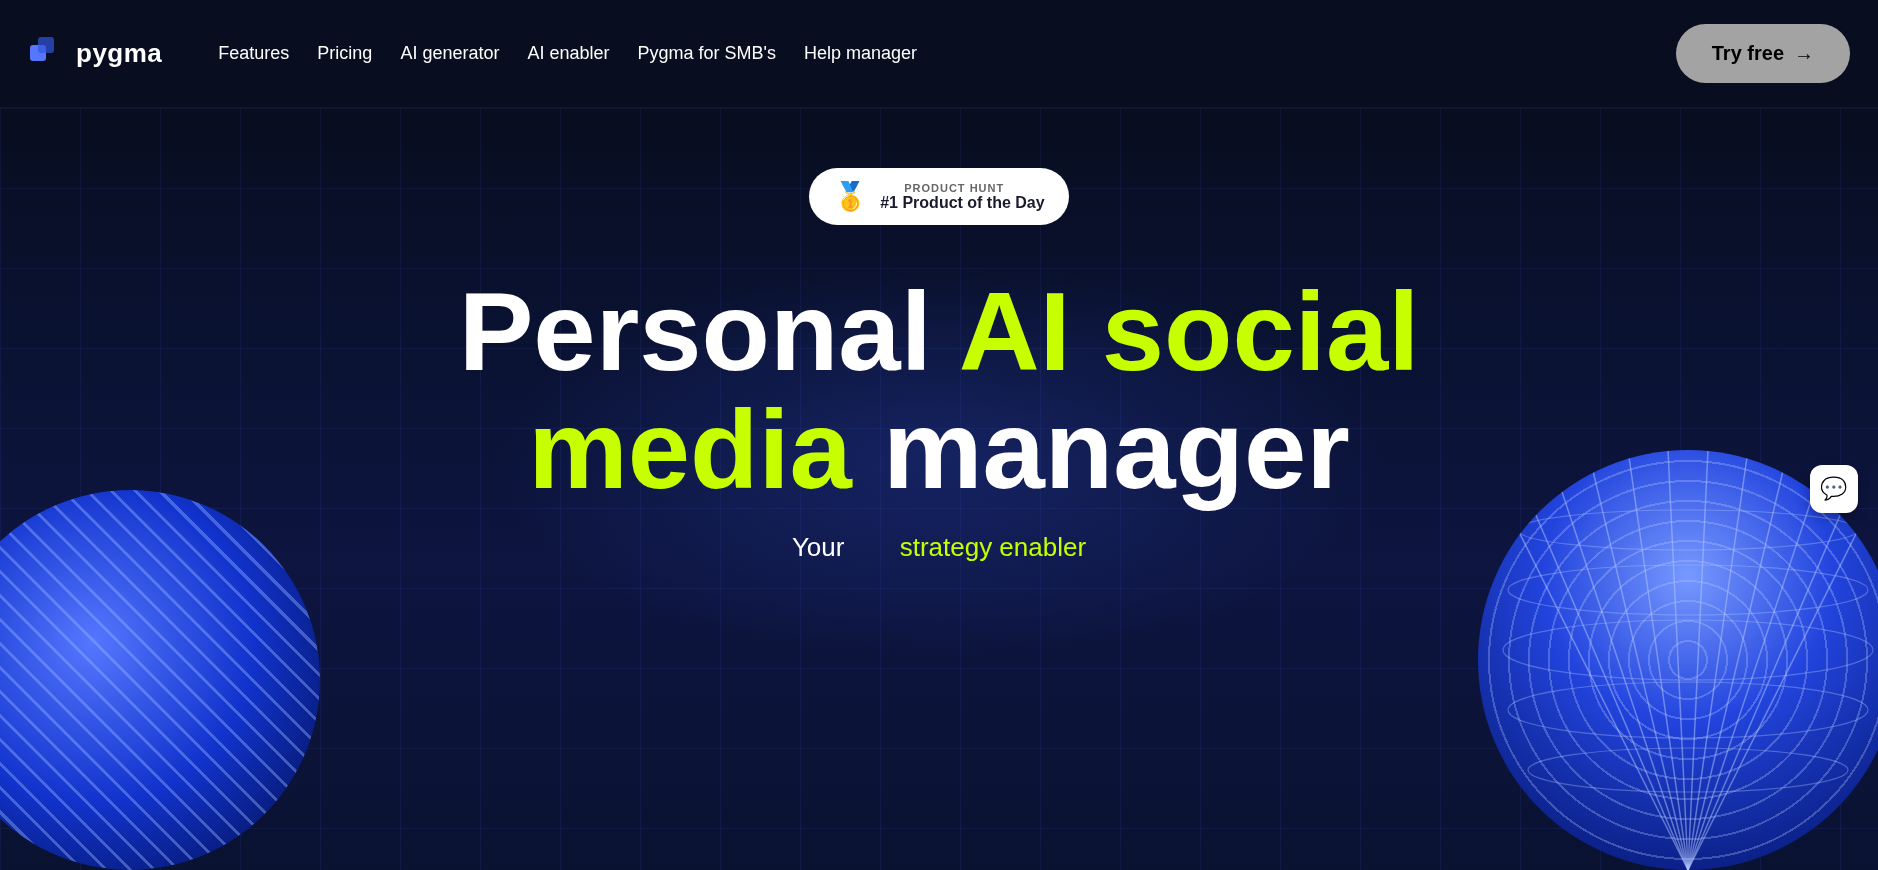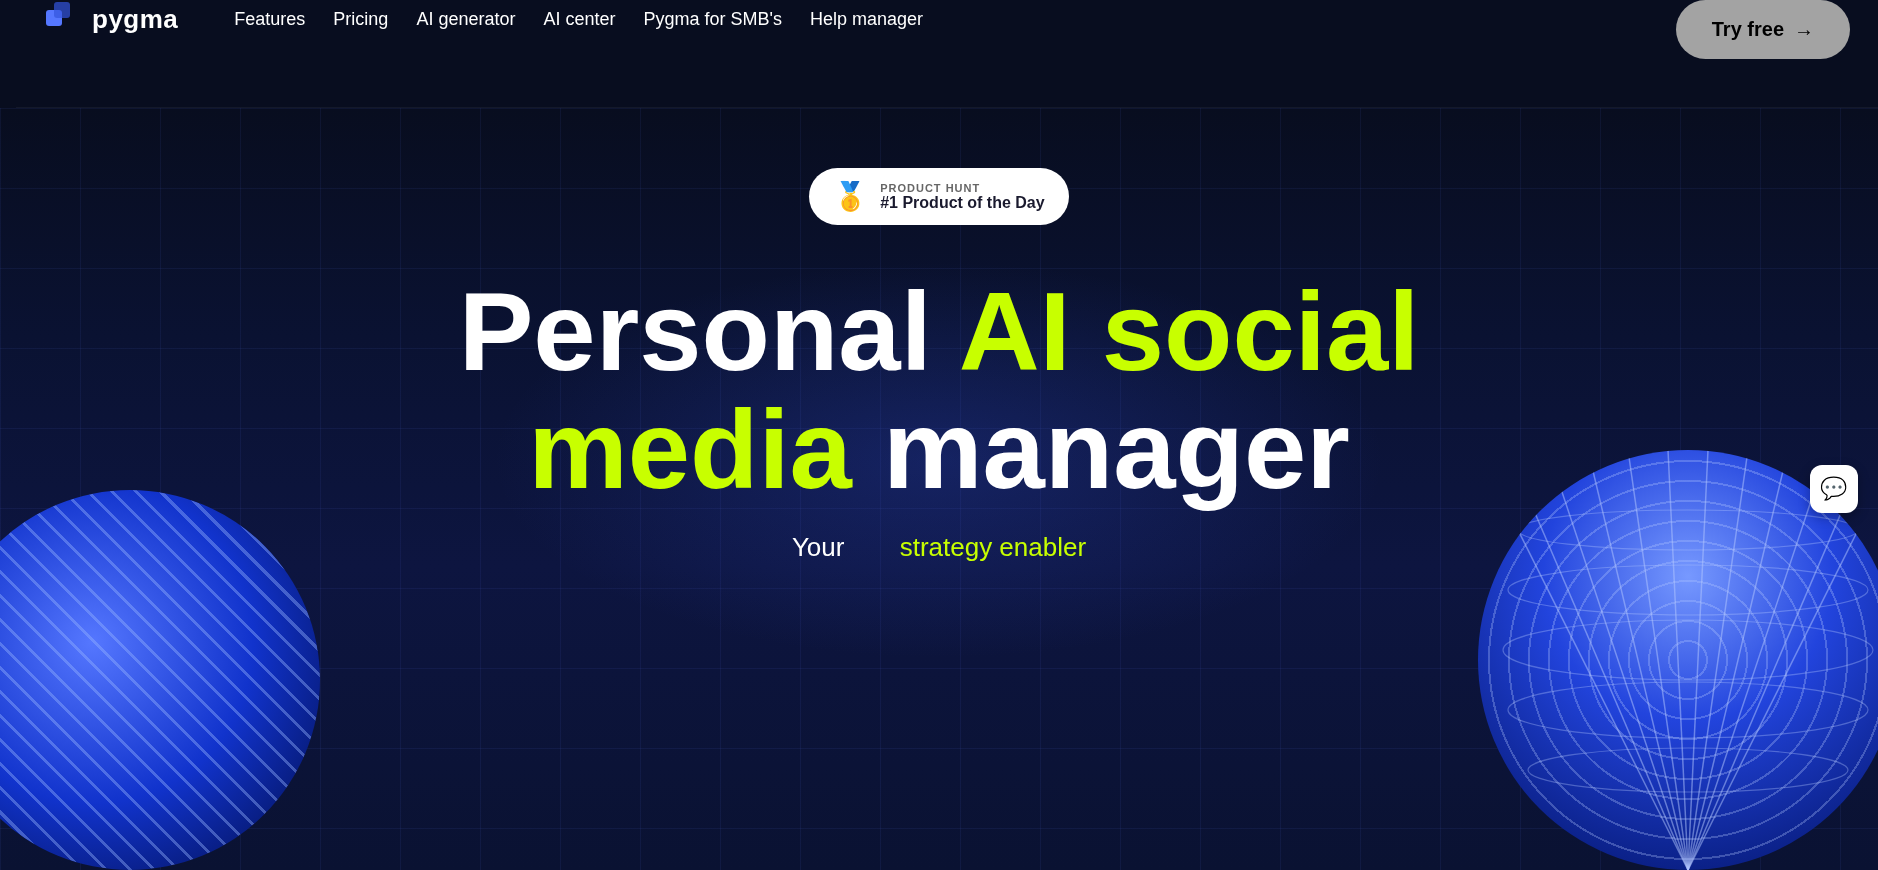--- a/index.html
+++ b/index.html
@@ -10,27 +10,26 @@
       overflow: hidden;
       font-family: -apple-system, BlinkMacSystemFont, 'Segoe UI', sans-serif;
       background: #080d1f;
     }
 
     
     .navbar {
       position: relative;
       z-index: 100;
       display: flex;
-      align-items: flex-start;
+      align-items: center;
       justify-content: space-between;
       padding: 0 28px;
       height: 108px;
       background: #080d1f;
       border-bottom: 1px solid rgba(255,255,255,0.05);
-      margin-left: 16px;
     }
 
     .navbar-left {
       display: flex;
       align-items: center;
       gap: 56px;
     }
 
     .logo {
       display: flex;
@@ -205,20 +204,21 @@
       display: flex;
       flex-direction: column;
     }
 
     .badge-top {
       font-size: 11px;
       font-weight: 600;
       color: #666;
       text-transform: uppercase;
       letter-spacing: 1px;
+      margin-left: 24px;
     }
 
     .badge-bottom {
       font-size: 16px;
       font-weight: 700;
       color: #1a1a2e;
       text-align: right;
     }
 
     
@@ -300,21 +300,21 @@
       <svg class="logo-icon" viewBox="0 0 38 38" fill="none" xmlns="http://www.w3.org/2000/svg">
         <rect x="2" y="10" width="16" height="16" rx="3" fill="#5577ff"></rect>
         <rect x="10" y="2" width="16" height="16" rx="3" fill="#3355dd" opacity="0.7"></rect>
       </svg>
       <span class="logo-text">pygma</span>
     </a>
     <nav class="nav-links">
       <a class="nav-link" href="#">Features</a>
       <a class="nav-link" href="#">Pricing</a>
       <a class="nav-link" href="#">AI generator</a>
-      <a class="nav-link" href="#">AI center</a>
+      <a class="nav-link" href="#">AI enabler</a>
       <a class="nav-link" href="#">Pygma for SMB's</a>
       <a class="nav-link" href="#">Help manager</a>
     </nav>
   </div>
   <button class="try-free-btn">
     <span>Try free</span>
     <span class="arrow-icon">→</span>
   </button>
 </nav>
 

